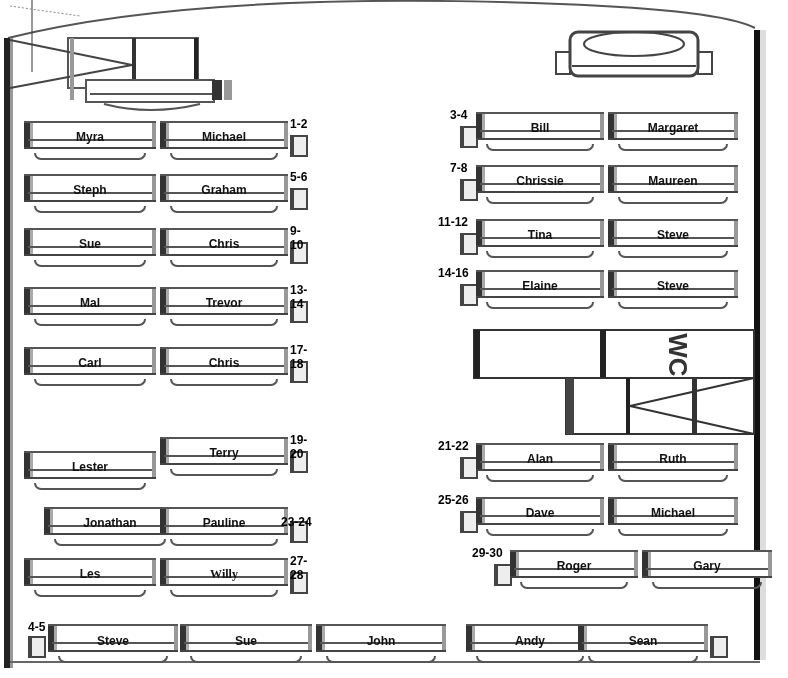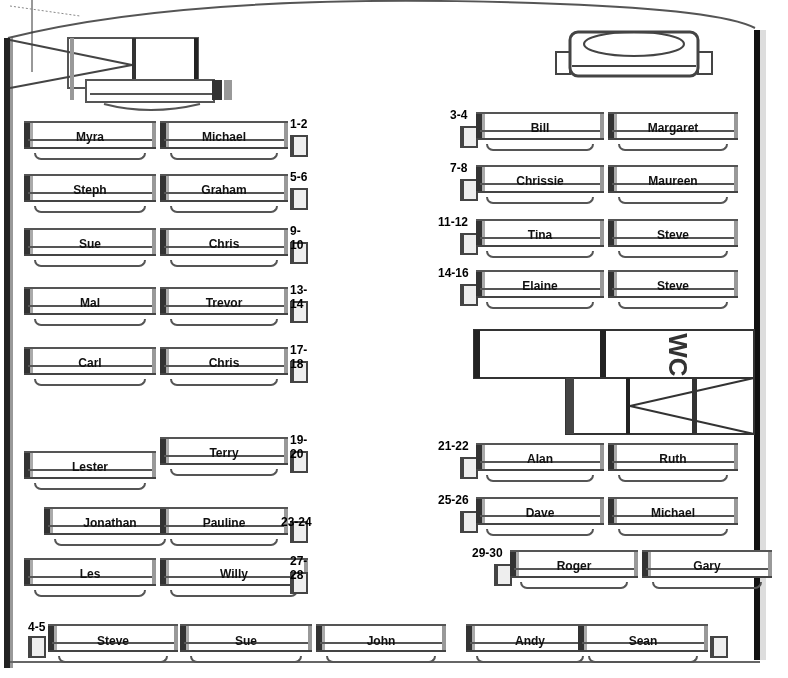--- a/index.html
+++ b/index.html
@@ -206,21 +206,21 @@
         <div class="num" style="left: 257px; top: -4px; margin-top: 12px;">23-24</div>
       </div>
       <div class="seatpair" style="left: 24px; top: 558px; width: 290px;">
         <div class="seat" style="left: 0px; width: 132px;">
           <div class="bl"></div>
           <div class="br"></div>
           <div class="line"></div>
           <div class="base"></div>
           <div class="lbl">Les</div>
         </div>
-        <div class="seat" style="left: 136px; width: 148px;">
+        <div class="seat" style="left: 136px; width: 128px; font-family: Liberation Serif, serif;">
           <div class="bl"></div>
           <div class="br"></div>
           <div class="line"></div>
           <div class="base"></div>
           <div class="lbl">Willy</div>
         </div>
         <div class="tab" style="left: 266px; top: 14px;"></div>
         <div class="num" style="left: 266px; top: -4px;">27-28</div>
       </div>
     </div>

